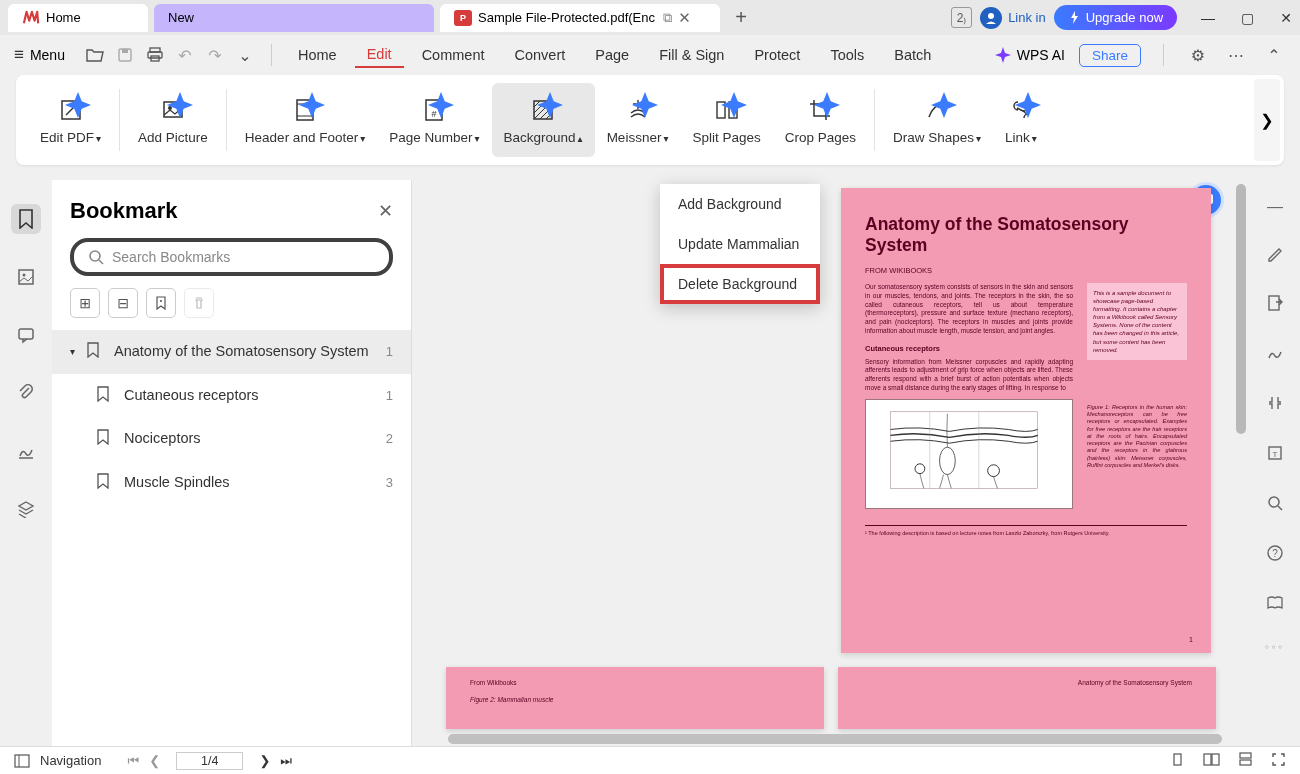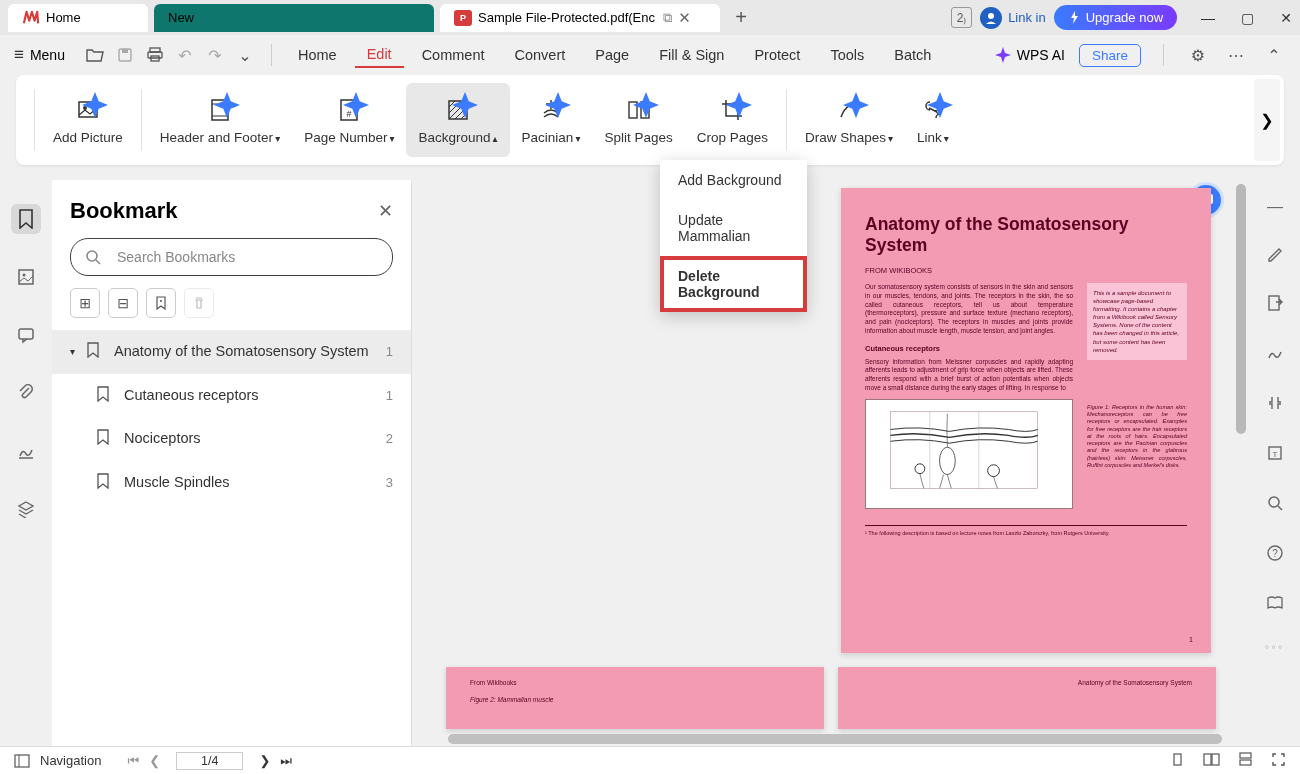--- a/index.html
+++ b/index.html
@@ -2,21 +2,21 @@
 <html><head>
 <meta charset="utf-8">
 <style>
 * { margin: 0; padding: 0; box-sizing: border-box; font-family: -apple-system, BlinkMacSystemFont, "Segoe UI", Arial, sans-serif; }
 body { width: 1300px; height: 774px; background: #f0f0f0; overflow: hidden; position: relative; }
 
 
 .titlebar { height: 35px; display: flex; align-items: center; background: #e8e8e8; padding: 0 8px; }
 .tab { height: 28px; display: flex; align-items: center; padding: 0 14px; margin-right: 6px; border-radius: 6px 6px 0 0; font-size: 13px; position: relative; }
 .tab-home { background: #fff; width: 140px; }
-.tab-new { background: #0f766e; width: 280px; }
+.tab-new { background: #c4b5fd; width: 280px; }
 .tab-file { background: #fff; width: 280px; }
 .tab-close { margin-left: 6px; font-size: 15px; color: #666; }
 .tab-plus { width: 30px; display:flex; align-items:center; justify-content:center; font-size: 20px; color: #555; }
 .wps-logo { width: 18px; height: 16px; margin-right: 6px; }
 .pdf-icon { width: 18px; height: 16px; margin-right: 6px; background: #d63c3c; border-radius: 3px; display: inline-flex; align-items: center; justify-content: center; color: #fff; font-size: 9px; font-weight: bold; }
 
 .titlebar-right { margin-left: auto; display: flex; align-items: center; gap: 8px; }
 .presence-badge { border: 1px solid #999; border-radius: 3px; padding: 1px 5px; font-size: 12px; color: #555; }
 .signin { display: flex; align-items: center; gap: 6px; font-size: 13px; color: #2060c0; }
 .avatar-circle { width: 22px; height: 22px; border-radius: 50%; background: #2060c0; display:flex; align-items:center; justify-content:center; }
@@ -40,34 +40,34 @@
 .ribbon-item { display: flex; flex-direction: column; align-items: center; justify-content: center; gap: 6px; padding: 0 12px; height: 74px; font-size: 13.5px; color: #333; border-radius: 6px; }
 .ribbon-item.active { background: #e8e8e8; }
 .ribbon-icon { width: 28px; height: 28px; position: relative; display:flex; align-items:center; justify-content:center; }
 .ribbon-icon svg { width: 26px; height: 26px; }
 .spark { position: absolute; top: -4px; right: -6px; width: 14px; height: 14px; }
 .ribbon-sep { width: 1px; height: 62px; background: #e2e2e2; margin: 0 6px; }
 .caret-down { font-size: 10px; margin-left: 2px; }
 .ribbon-expand { position: absolute; right: 4px; top: 4px; bottom: 4px; width: 26px; background: #f5f5f5; border-radius: 4px; display:flex; align-items:center; justify-content:center; }
 
 
-.dropdown { position: absolute; left: 660px; top: 160px; width: 147px; background: #fff; box-shadow: 0 4px 16px rgba(0,0,0,0.2); z-index: 100; }
+.dropdown { position: absolute; left: 660px; top: 184px; width: 160px; background: #fff; box-shadow: 0 4px 16px rgba(0,0,0,0.2); z-index: 100; }
 .dropdown-item { padding: 12px 18px; font-size: 14px; color: #333; }
-.dropdown-item.highlighted { outline: 4px solid #d63c3c; outline-offset: -4px; font-weight: bold; }
+.dropdown-item.highlighted { outline: 4px solid #d63c3c; outline-offset: -4px; }
 
 
 .main { position: absolute; top: 174px; bottom: 28px; left: 0; right: 0; display: flex; }
 .left-rail { width: 52px; background: #f0f0f0; display: flex; flex-direction: column; align-items: center; padding-top: 30px; gap: 28px; }
 .rail-icon { width: 30px; height: 30px; display:flex; align-items:center; justify-content:center; color: #666; border-radius: 6px; }
 .rail-icon.active { background: #d8d8d8; color: #333; }
 
 .sidebar { width: 360px; background: #fff; border-right: 1px solid #ddd; display: flex; flex-direction: column; margin-top: 6px; }
 .sidebar-header { display: flex; align-items: center; justify-content: space-between; padding: 18px 18px 14px 18px; }
 .sidebar-title { font-size: 22px; font-weight: 700; }
-.search-box { margin: 0 18px 12px 18px; border: 1px solid #404040; border-radius: 18px; height: 38px; display: flex; align-items: center; padding: 0 14px; gap: 16px; color: #888; font-size: 14px; }
+.search-box { margin: 0 18px 12px 18px; border: 4px solid #404040; border-radius: 18px; height: 38px; display: flex; align-items: center; padding: 0 14px; gap: 8px; color: #888; font-size: 14px; }
 .bm-toolbar { display: flex; gap: 8px; padding: 0 18px 12px 18px; }
 .bm-btn { width: 30px; height: 30px; border: 1px solid #ccc; border-radius: 5px; display:flex; align-items:center; justify-content:center; font-size: 14px; color: #555; }
 .bm-list { flex: 1; overflow: auto; }
 .bm-item { display: flex; align-items: center; padding: 12px 18px 12px 18px; font-size: 14.5px; color: #333; }
 .bm-item.selected { background: #ececec; }
 .bm-chevron { width: 12px; font-size: 10px; color: #333; }
 .bm-icon { width: 18px; margin: 0 10px 0 4px; }
 .bm-label { flex: 1; line-height: 1.35; }
 .bm-page { color: #888; font-size: 13px; margin-left: 8px; }
 .bm-item.child { padding-left: 40px; }
@@ -193,20 +193,32 @@
     </div>
     <div class="share-btn">Share</div>
     <span class="menu-sep"></span>
     <span class="icon-btn">⚙</span>
     <span class="icon-btn">⋯</span>
     <span class="icon-btn">⌃</span>
   </div>
 </div>
 
 <div class="ribbon">
+  <div class="ribbon-item">
+    <div class="ribbon-icon">
+        <svg viewBox="0 0 26 26">
+          <rect x="4" y="4" width="18" height="18" fill="none" stroke="#333" stroke-width="1.5"></rect>
+          <path d="M8 18 L18 8" stroke="#333" stroke-width="1.5"></path>
+        </svg>
+        <svg class="spark" viewBox="0 0 14 14">
+          <path d="M7 0 L9 5 L14 7 L9 9 L7 14 L5 9 L0 7 L5 5 Z" fill="#3a7bff"></path>
+        </svg>
+      </div>
+    <span><span>Edit PDF</span><span class="caret-down">▾</span></span>
+  </div>
   <div class="ribbon-sep"></div>
   <div class="ribbon-item">
     <div class="ribbon-icon">
         <svg viewBox="0 0 26 26">
           <rect x="4" y="5" width="18" height="15" fill="none" stroke="#333" stroke-width="1.5"></rect>
           <circle cx="10" cy="11" r="2" fill="#333"></circle>
           <path d="M4 18 L10 13 L15 17 L22 11" stroke="#333" stroke-width="1.3" fill="none"></path>
         </svg>
         <svg class="spark" viewBox="0 0 14 14">
           <path d="M7 0 L9 5 L14 7 L9 9 L7 14 L5 9 L0 7 L5 5 Z" fill="#3a7bff"></path>
@@ -254,21 +266,21 @@
   </div>
   <div class="ribbon-item">
     <div class="ribbon-icon">
         <svg viewBox="0 0 26 26">
           <path d="M13 3 L13 12 M8 7 L18 7 M6 16 Q13 10 20 16 M6 20 Q13 14 20 20" stroke="#333" stroke-width="1.4" fill="none"></path>
         </svg>
         <svg class="spark" viewBox="0 0 14 14">
           <path d="M7 0 L9 5 L14 7 L9 9 L7 14 L5 9 L0 7 L5 5 Z" fill="#3a7bff"></path>
         </svg>
       </div>
-    <span><span>Pacinian</span><span class="caret-down">▾</span></span>
+    <span><span>Meissner</span><span class="caret-down">▾</span></span>
   </div>
   <div class="ribbon-item">
     <div class="ribbon-icon">
         <svg viewBox="0 0 26 26">
           <rect x="3" y="5" width="8" height="16" fill="none" stroke="#333" stroke-width="1.4"></rect>
           <rect x="15" y="5" width="8" height="16" fill="none" stroke="#333" stroke-width="1.4"></rect>
         </svg>
         <svg class="spark" viewBox="0 0 14 14">
           <path d="M7 0 L9 5 L14 7 L9 9 L7 14 L5 9 L0 7 L5 5 Z" fill="#3a7bff"></path>
         </svg>

